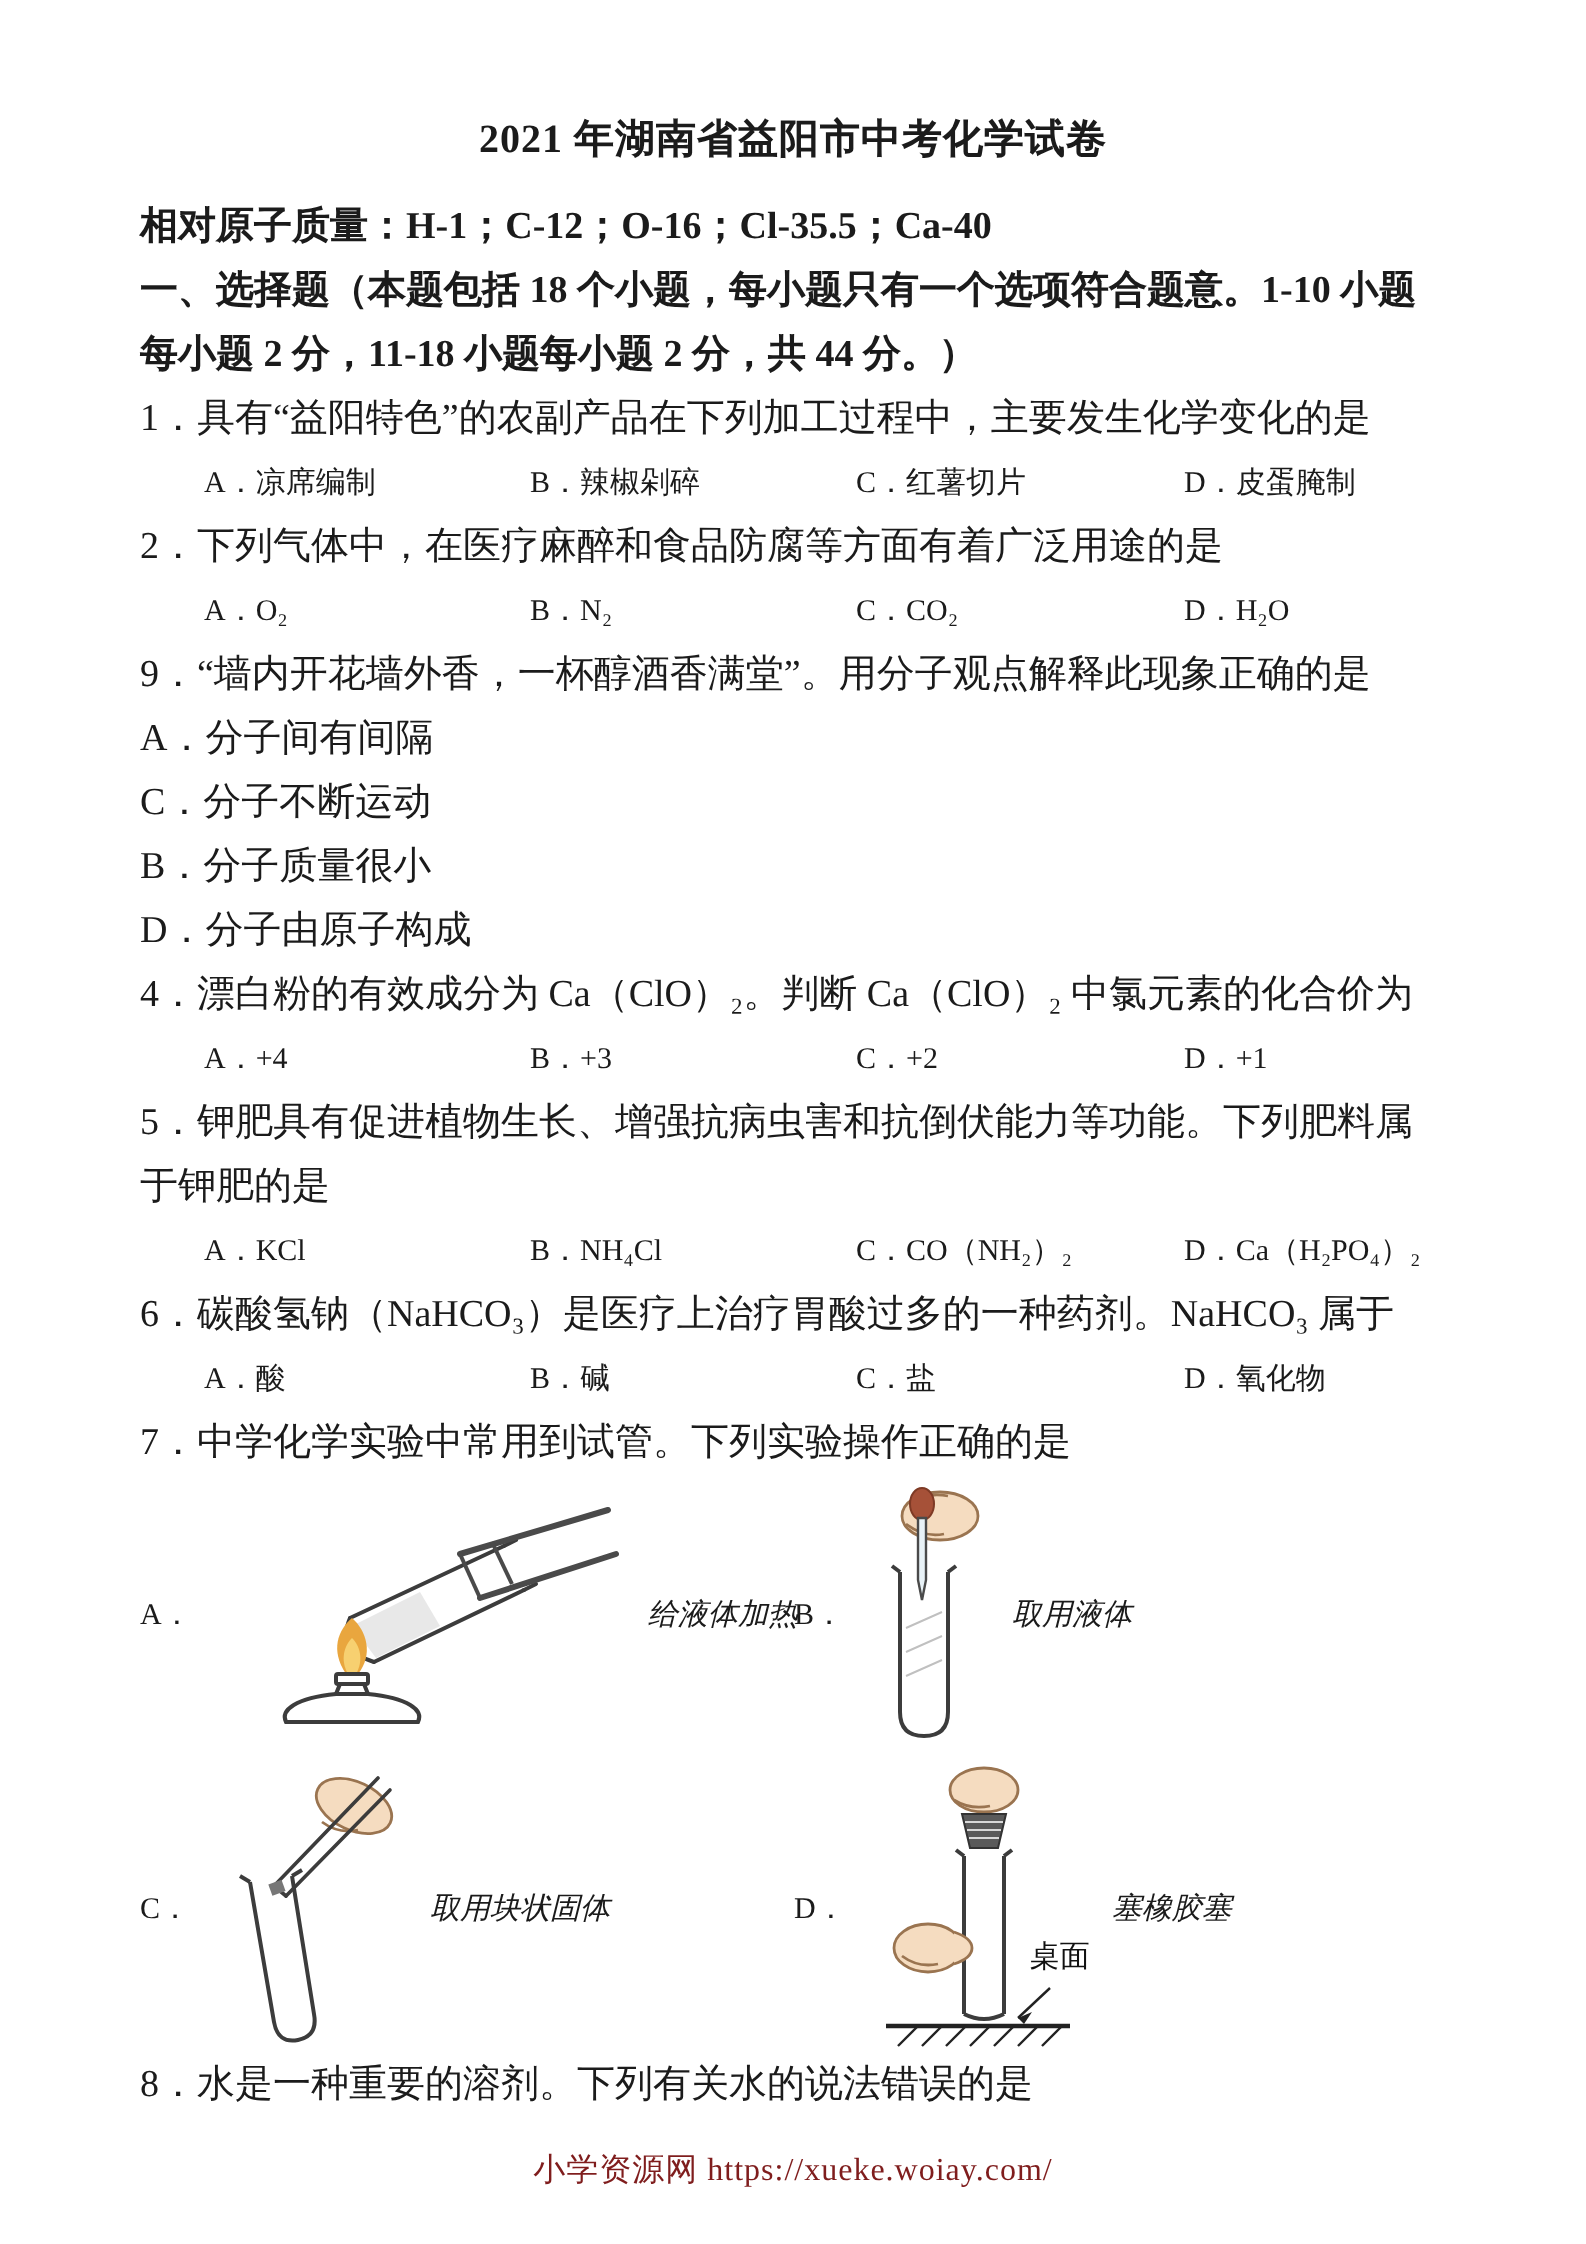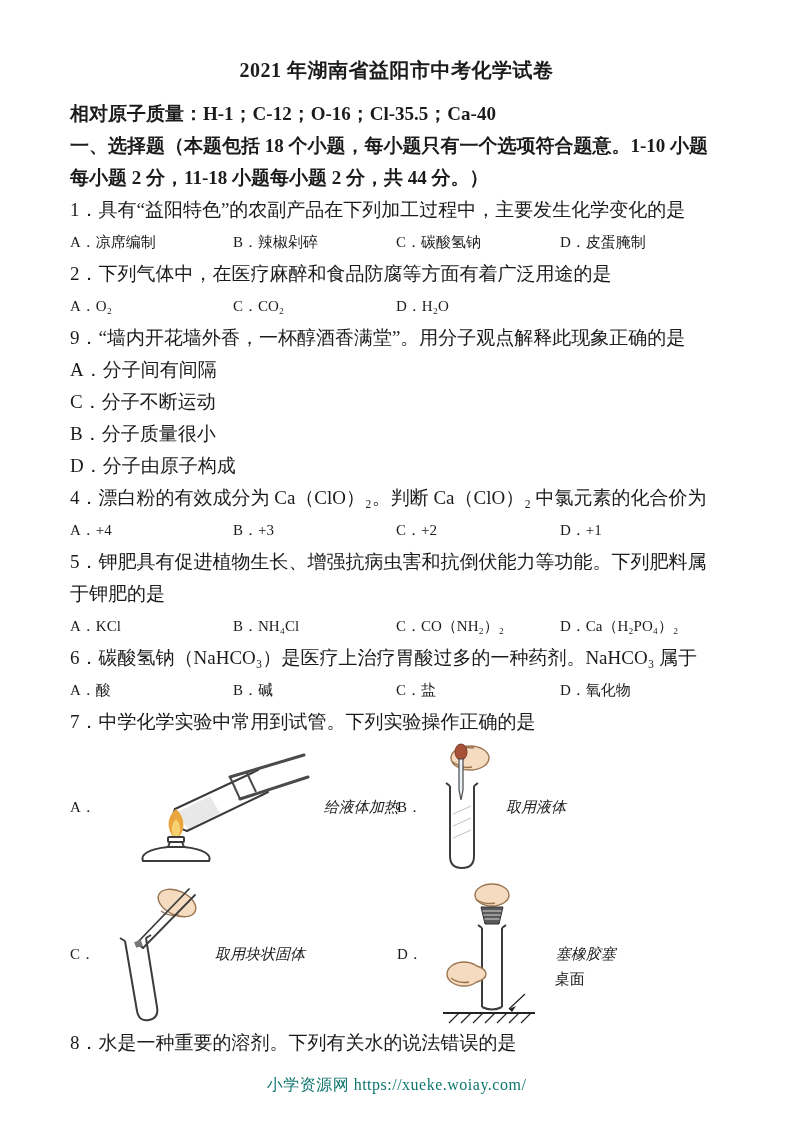--- a/index.html
+++ b/index.html
@@ -18,66 +18,67 @@
   }
   .title {
     font-size:20px; font-weight:bold; text-align:center;
     line-height:28px; margin-bottom:14px; letter-spacing:0.5px;
   }
   .line  { font-size:19px; line-height:32px; }
   .bold  { font-weight:bold; }
   .opts4 {
     display:grid;
     grid-template-columns:163px 163px 164px 1fr;
-    font-size:15px; line-height:32px;
+    font-size:15px; line-height:32px;margin-left:32px;
   }
   .q7-grid {
     display:grid;
     grid-template-columns:327px 1fr;
     row-gap:10px;
     margin-top:4px;
   }
   .q7-cell { display:flex; align-items:center; gap:14px; font-size:15px; }
   .opt-letter { flex:0 0 auto; }
   .caption { flex:0 0 auto;font-style:italic; }
   .illus-wrap { position:relative; display:inline-block; line-height:0; }
   .annotation {
     position:absolute; left:78px; top:88px;
-    font-size:15px; line-height:18px; white-space:nowrap; color:#111;margin-left:40px;
+    font-size:15px; line-height:18px; white-space:nowrap; color:#111;
   }
   .footer {
     position:absolute; left:0; right:0; bottom:26px;
-    text-align:center; font-size:16px; color:#0f766e; letter-spacing:0.5px;
+    text-align:center; font-size:16px; color:#7f1d1d; letter-spacing:0.5px;
   }
 </style>
 </head>
 <body>
 
 <div class="page">
 
   <div class="title">2021 年湖南省益阳市中考化学试卷</div>
 
   <div class="line bold">相对原子质量：H-1；C-12；O-16；Cl-35.5；Ca-40</div>
 
   <div class="line bold">一、选择题（本题包括 18 个小题，每小题只有一个选项符合题意。1-10 小题每小题 2 分，11-18 小题每小题 2 分，共 44 分。）</div>
 
   <div>
     <div class="line">1．具有“益阳特色”的农副产品在下列加工过程中，主要发生化学变化的是</div>
     <div class="opts4">
       <span>A．凉席编制</span>
       <span>B．辣椒剁碎</span>
-      <span>C．碳酸氢钠</span>
+      <span>C．红薯切片</span>
       <span>D．皮蛋腌制</span>
     </div>
   </div>
 
   <div>
     <div class="line">2．下列气体中，在医疗麻醉和食品防腐等方面有着广泛用途的是</div>
     <div class="opts4">
       <span>A．O₂</span>
+      <span>B．N₂</span>
       <span>C．CO₂</span>
       <span>D．H₂O</span>
     </div>
   </div>
 
   <div>
     <div class="line">9．“墙内开花墙外香，一杯醇酒香满堂”。用分子观点解释此现象正确的是</div>
     <div class="line">A．分子间有间隔</div>
     <div class="line">C．分子不断运动</div>
     <div class="line">B．分子质量很小</div>

